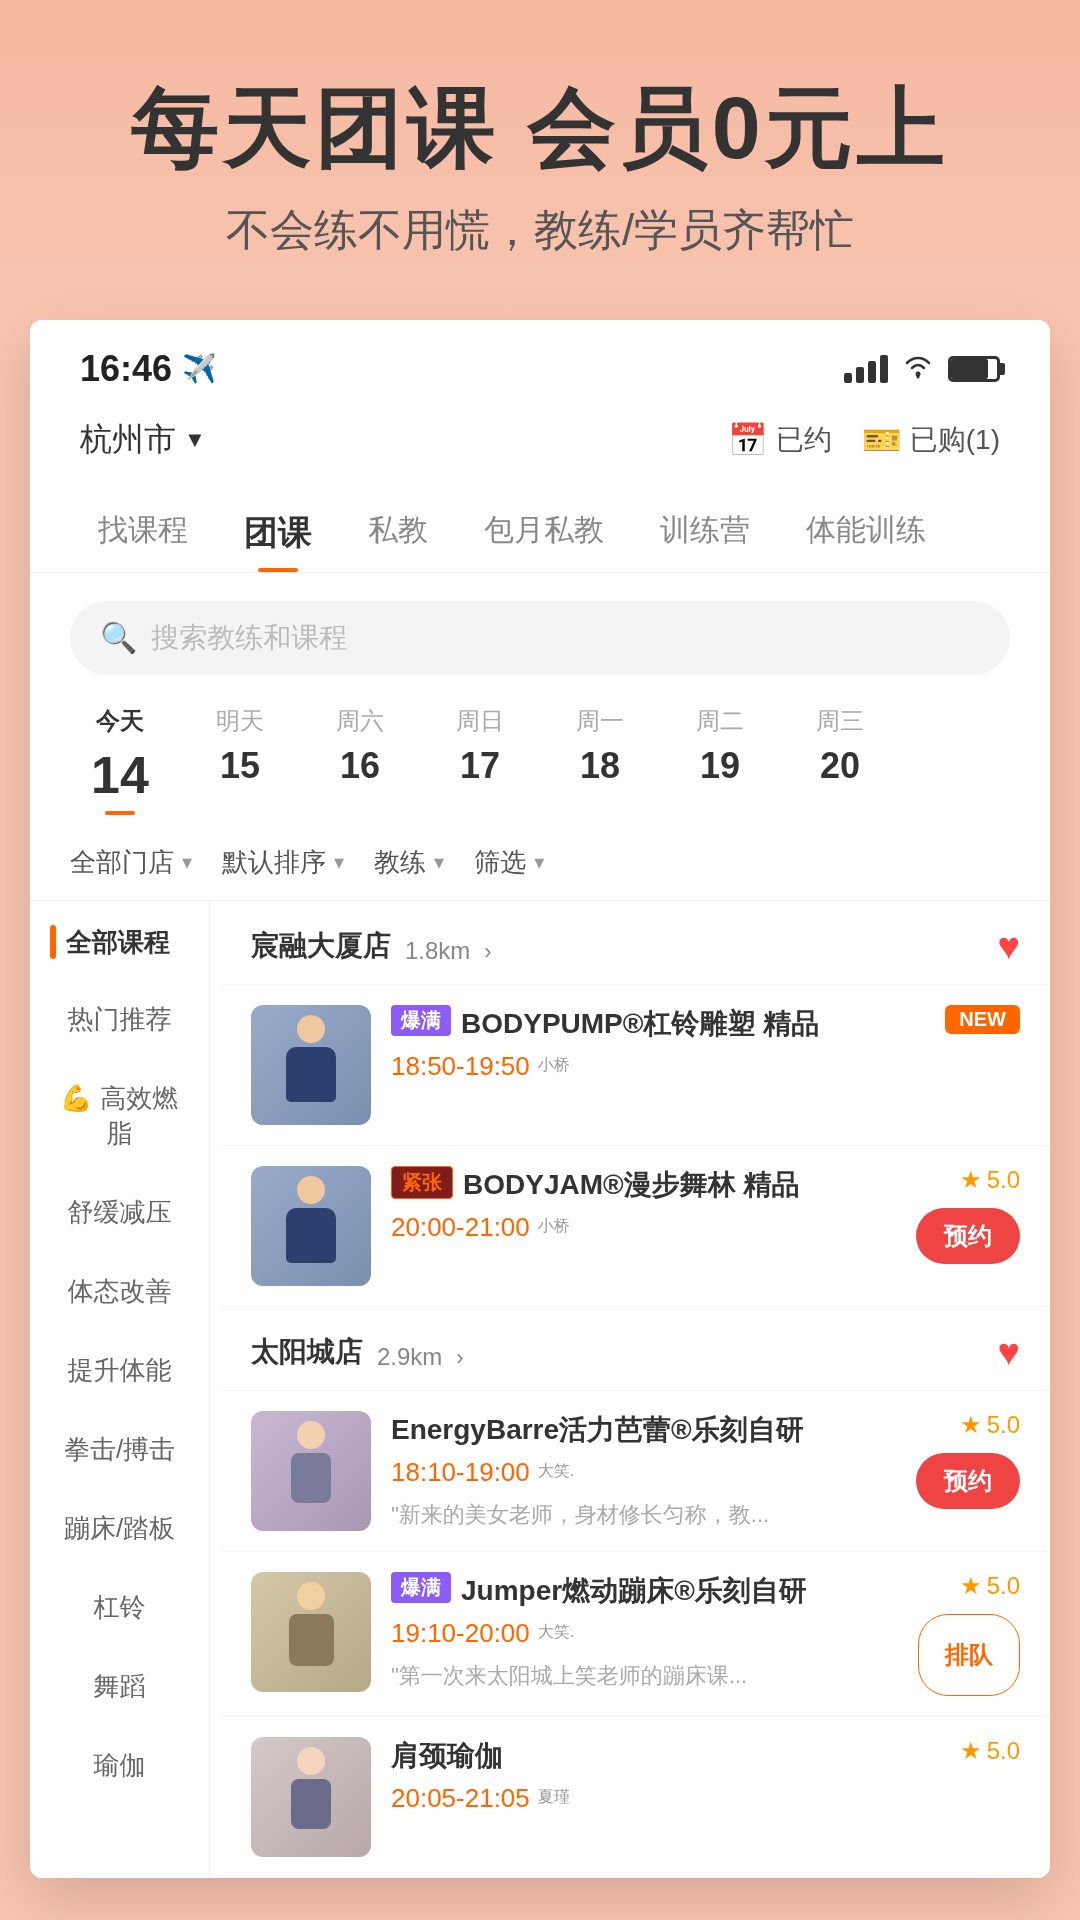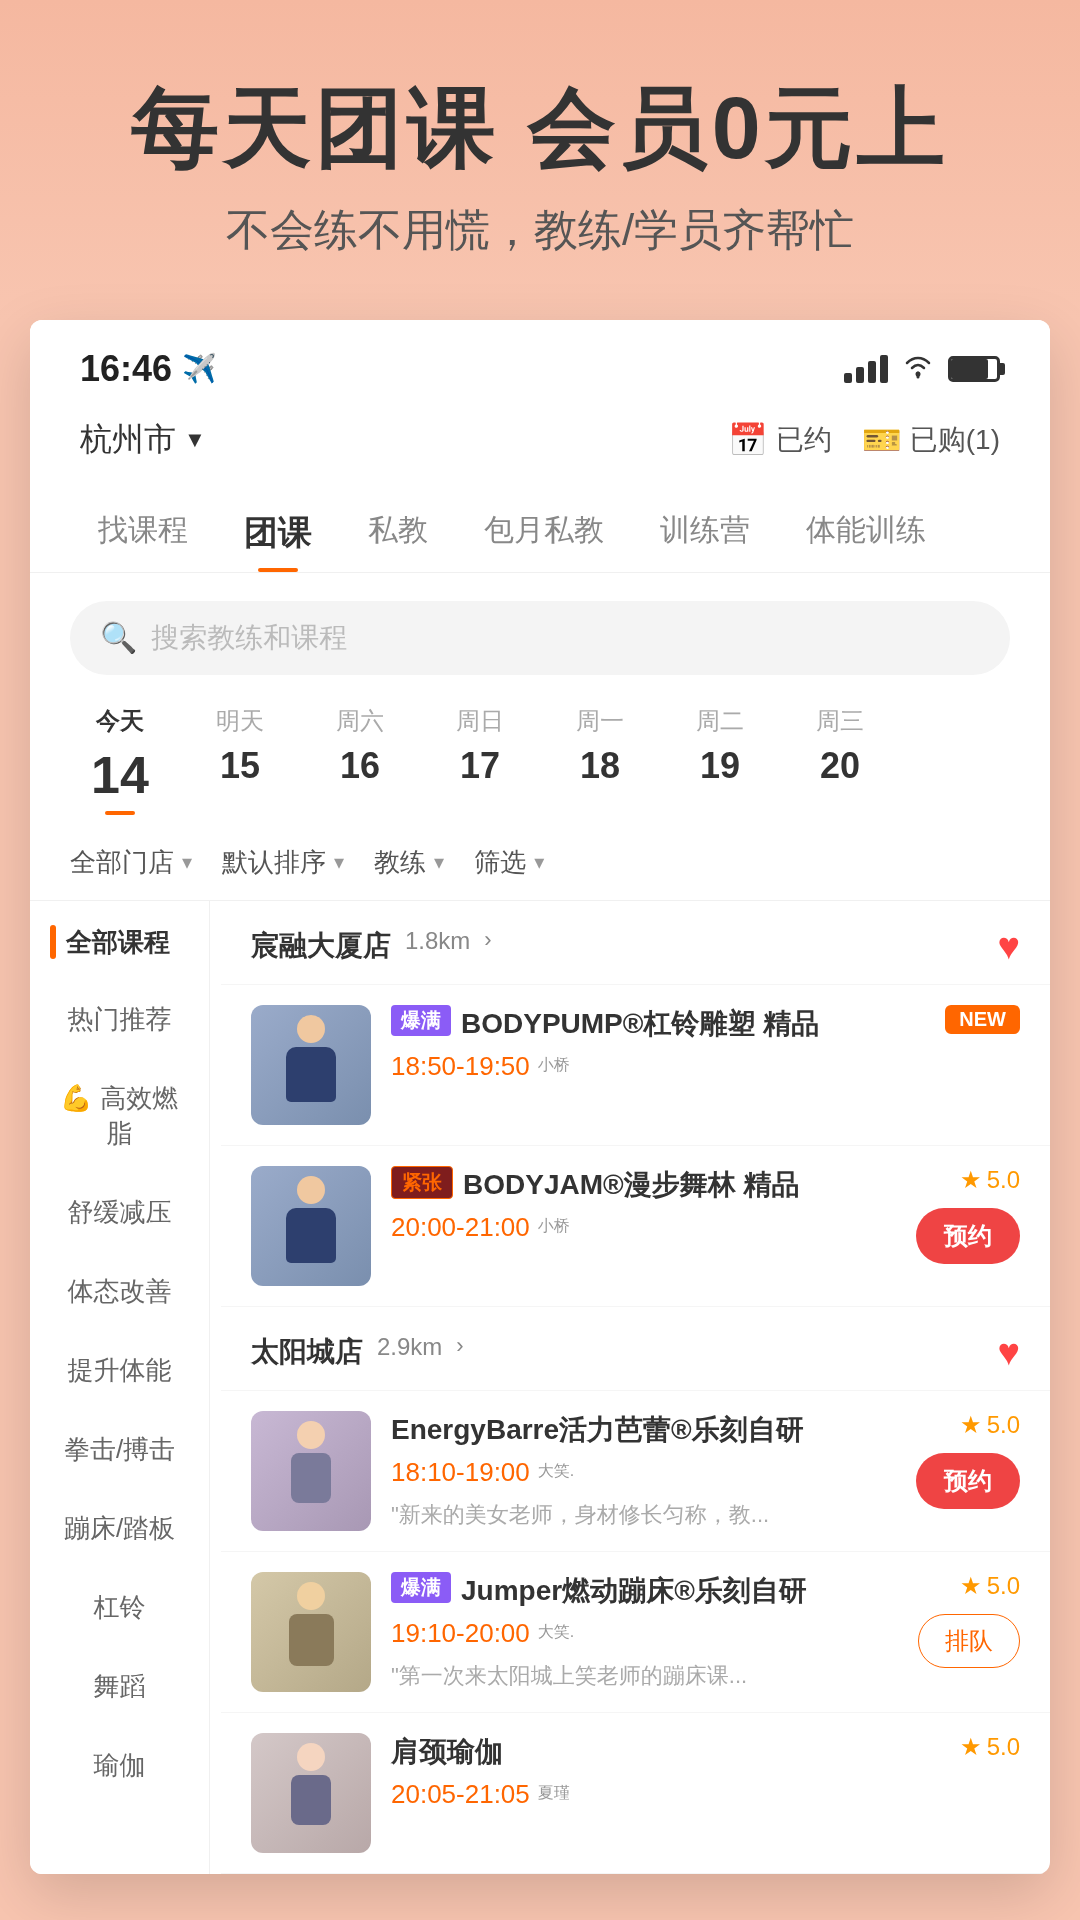--- a/index.html
+++ b/index.html
@@ -293,21 +293,21 @@
     
     .store-header {
       display: flex;
       justify-content: space-between;
       align-items: center;
       padding: 24px 30px 16px;
       border-bottom: 1px solid #f5f5f5;
     }
     .store-info {
       display: flex;
-      align-items: flex-start;
+      align-items: flex-end;
       gap: 14px;
     }
     .store-name {
       font-size: 28px;
       font-weight: 600;
       color: #333;
     }
     .store-distance {
       font-size: 24px;
       color: #888;
@@ -444,23 +444,23 @@
       cursor: pointer;
       white-space: nowrap;
       align-self: flex-end;
       margin-top: 8px;
     }
     .queue-btn {
       background: #fff;
       color: #ff6600;
       border: 1.5px solid #ff6600;
       border-radius: 30px;
-      padding: 10px 26px;
+      padding: 24px 26px;
       font-size: 24px;
-      font-weight: 400;
+      font-weight: 700;
       cursor: pointer;
       white-space: nowrap;
       align-self: flex-end;
       margin-top: 8px;
     }
     .course-card-right {
       display: flex;
       flex-direction: column;
       align-items: flex-end;
       gap: 6px;

